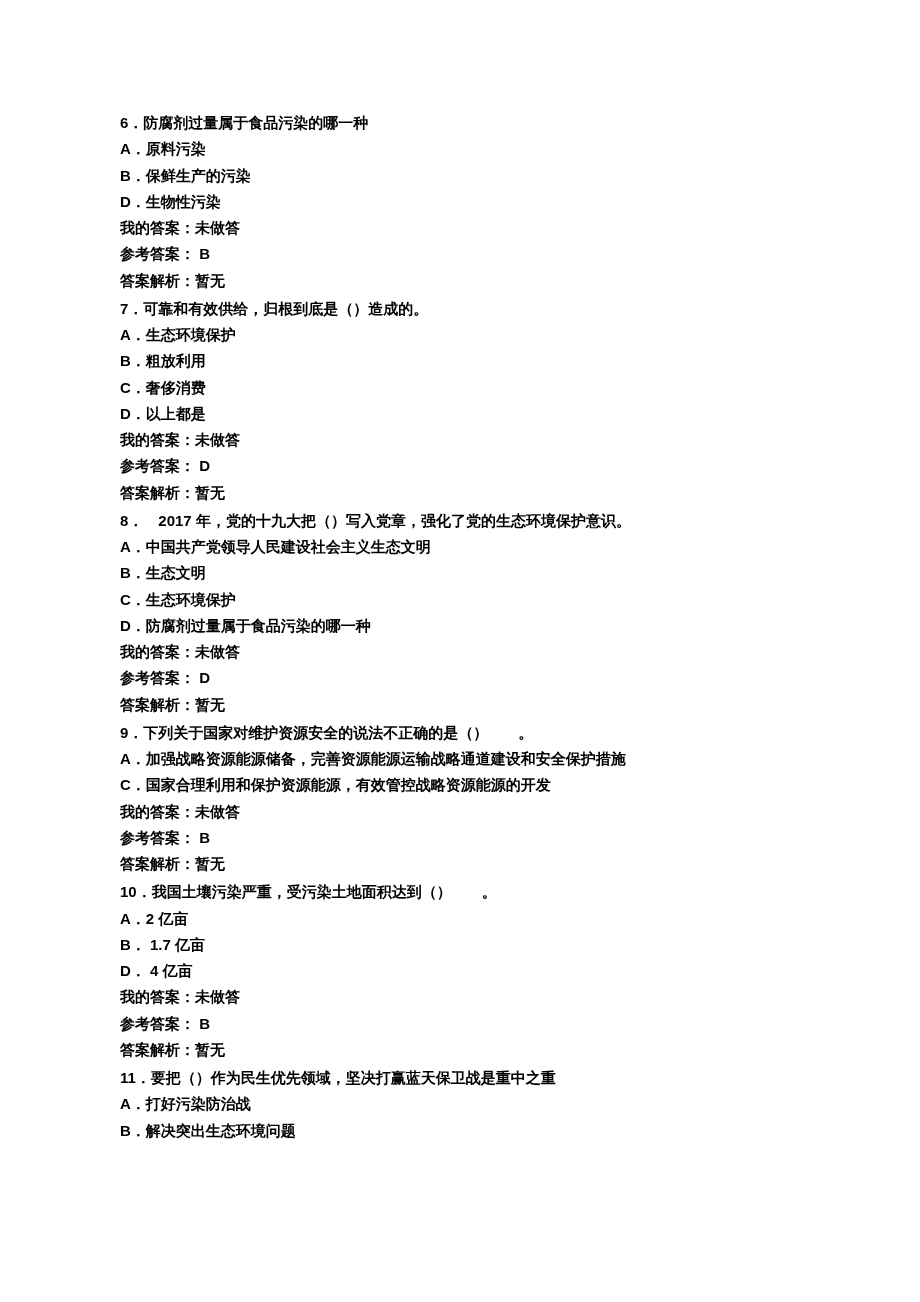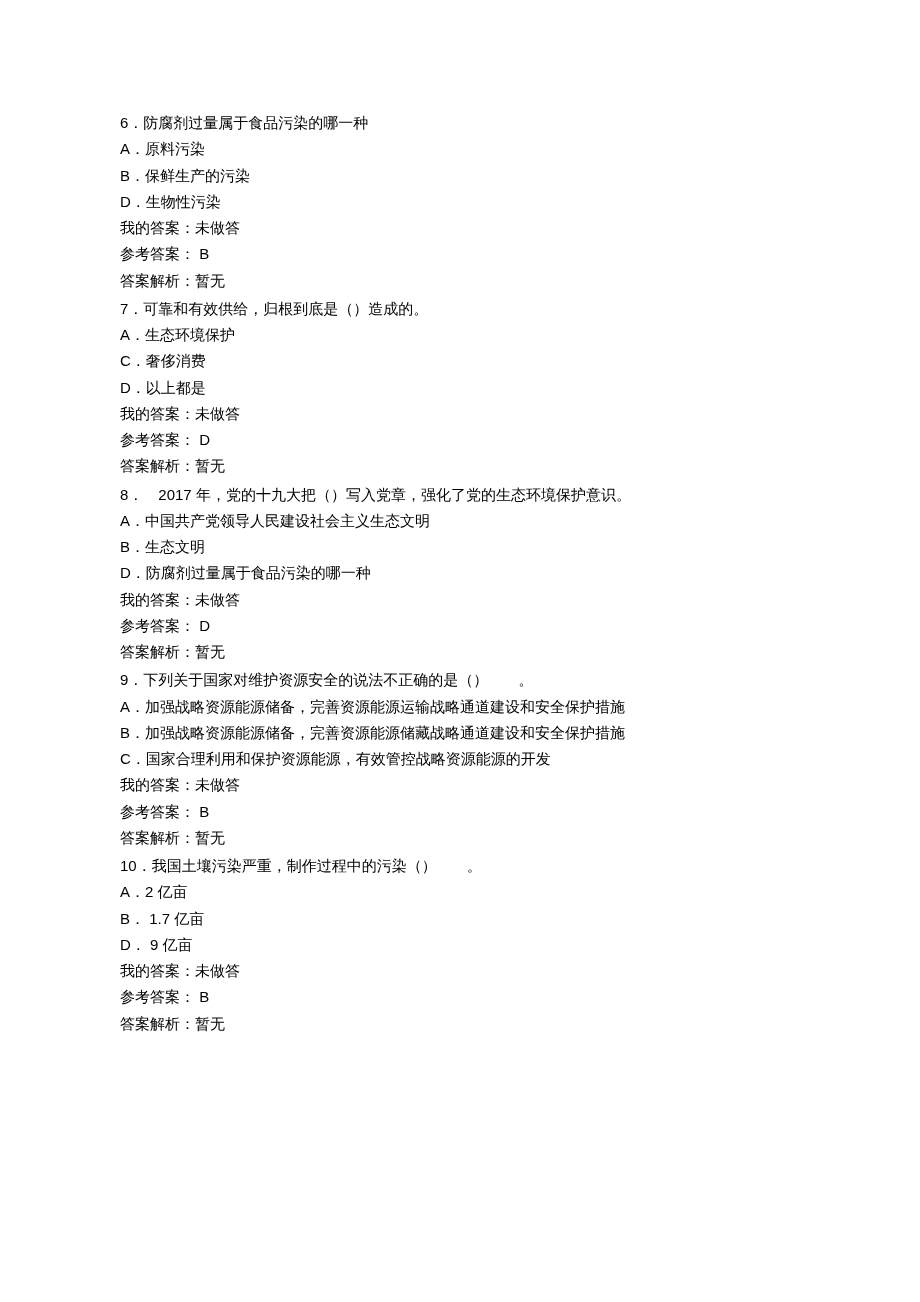--- a/index.html
+++ b/index.html
@@ -15,71 +15,78 @@
     width: 920px;
     min-height: 1302px;
     padding: 110px 120px 60px 120px;
     box-sizing: border-box;
   }
   .q-text, .opt, .my-ans, .ref-ans, .explain, .cont {
     margin: 0;
   }
   .q-block {
     margin-bottom: 2px;
+    font-weight: bold;
   }
 </style>
 </head>
 <body>
 
 <div class="page">
 
   <div class="q-block">
     <p class="q-text"><span>6</span><span>．防腐剂过量属于食品污染的哪一种</span></p>
     <p class="opt"><span>A．</span><span>原料污染</span></p>
     <p class="opt"><span>B．</span><span>保鲜生产的污染</span></p>
     <p class="opt"><span>D．</span><span>生物性污染</span></p>
     <p class="my-ans">我的答案：未做答</p>
     <p class="ref-ans">参考答案： B</p>
     <p class="explain">答案解析：暂无</p>
   </div>
 
   <div class="q-block">
     <p class="q-text"><span>7</span><span>．可靠和有效供给，归根到底是（）造成的。</span></p>
     <p class="opt"><span>A．</span><span>生态环境保护</span></p>
+    <p class="opt"><span>B．</span><span>粗放利用</span></p>
     <p class="opt"><span>C．</span><span>奢侈消费</span></p>
     <p class="opt"><span>D．</span><span>以上都是</span></p>
     <p class="my-ans">我的答案：未做答</p>
     <p class="ref-ans">参考答案： D</p>
     <p class="explain">答案解析：暂无</p>
   </div>
 
   <div class="q-block">
     <p class="q-text"><span>8</span><span>．　2017 年，党的十九大把（）写入党章，强化了党的生态环境保护意识。</span></p>
     <p class="opt"><span>A．</span><span>中国共产党领导人民建设社会主义生态文明</span></p>
     <p class="opt"><span>B．</span><span>生态文明</span></p>
+    <p class="opt"><span>C．</span><span>生态环境保护</span></p>
     <p class="opt"><span>D．</span><span>防腐剂过量属于食品污染的哪一种</span></p>
     <p class="my-ans">我的答案：未做答</p>
     <p class="ref-ans">参考答案： D</p>
     <p class="explain">答案解析：暂无</p>
   </div>
 
   <div class="q-block">
     <p class="q-text"><span>9</span><span>．下列关于国家对维护资源安全的说法不正确的是（）　　。</span></p>
     <p class="opt"><span>A．</span><span>加强战略资源能源储备，完善资源能源运输战略通道建设和安全保护措施</span></p>
-    <p class="opt"><span>B．</span><span>加强战略资源能源储备，完善资源能源储藏战略通道建设和安全保护措施</span></p>
     <p class="opt"><span>C．</span><span>国家合理利用和保护资源能源，有效管控战略资源能源的开发</span></p>
     <p class="my-ans">我的答案：未做答</p>
     <p class="ref-ans">参考答案： B</p>
     <p class="explain">答案解析：暂无</p>
   </div>
 
   <div class="q-block">
-    <p class="q-text"><span>10</span><span>．我国土壤污染严重，制作过程中的污染（）　　。</span></p>
+    <p class="q-text"><span>10</span><span>．我国土壤污染严重，受污染土地面积达到（）　　。</span></p>
     <p class="opt"><span>A．</span><span>2 亿亩</span></p>
     <p class="opt"><span>B．</span><span> 1.7 亿亩</span></p>
-    <p class="opt"><span>D．</span><span> 9 亿亩</span></p>
+    <p class="opt"><span>D．</span><span> 4 亿亩</span></p>
     <p class="my-ans">我的答案：未做答</p>
     <p class="ref-ans">参考答案： B</p>
     <p class="explain">答案解析：暂无</p>
   </div>
 
+  <div class="q-block">
+    <p class="q-text"><span>11</span><span>．要把（）作为民生优先领域，坚决打赢蓝天保卫战是重中之重</span></p>
+    <p class="opt"><span>A．</span><span>打好污染防治战</span></p>
+    <p class="opt"><span>B．</span><span>解决突出生态环境问题</span></p>
+  </div>
 
 </div>
 
 </body></html>

